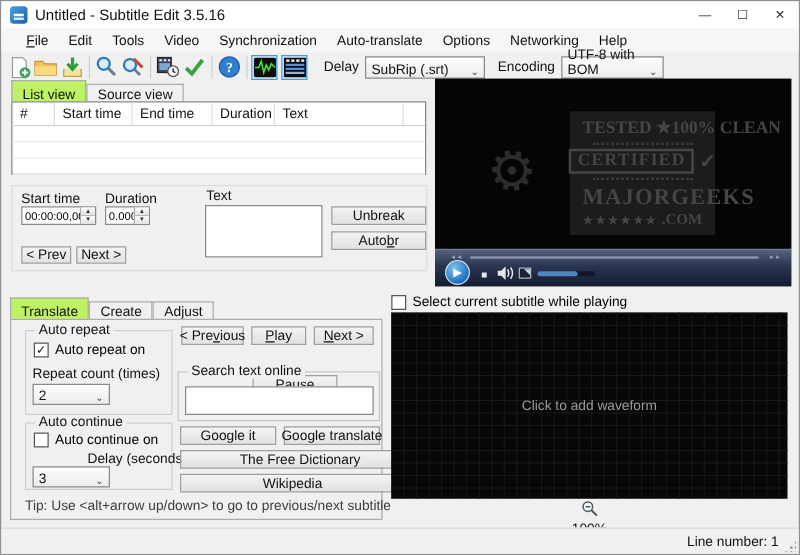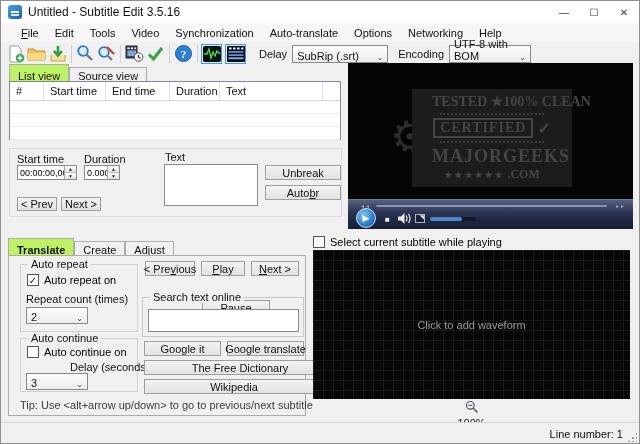--- a/index.html
+++ b/index.html
@@ -51,21 +51,21 @@
   .spin-btns { width:12px; border-left:1px solid #aaa; display:flex; flex-direction:column; }
   .spin-btns span { flex:1; font-size:5px; line-height:6px; text-align:center; color:#333; background:linear-gradient(#fdfdfd,#e3e3e3); }
   .spin-btns span:first-child { border-bottom:1px solid #bbb; }
   .btn { position:absolute; background:linear-gradient(#f3f3f3,#e2e2e2); border:1px solid #9e9e9e; font-size:11px; color:#111; display:flex; align-items:center; justify-content:center; white-space:nowrap; }
   #text-area { position:absolute; left:154px; top:15px; width:94px; height:42px; background:#fff; border:1px solid #8a8a8a; }
 
   
   #player { position:absolute; left:347px; top:62px; width:285px; height:166px; background:#000; border-right:1px solid #d0d0d0; }
   #video-area { position:absolute; left:0; top:0; width:285px; height:136px; background:#050505; overflow:hidden; }
   #stamp { position:absolute; left:64px; top:26px; width:160px; text-align:center; color:#454545; font-family:"Liberation Serif", serif; font-weight:bold; }
-  #stamp-box { background:#1c1c1c; padding:4px 20px 5px; }
+  #stamp-box { background:#1c1c1c; padding:4px 10px 5px;margin-left:44px; }
   .dots { border-top:2px dotted #3c3c3c; margin:3px 8px; }
   #stamp-line1 { font-size:14px; letter-spacing:0; white-space:nowrap; }
   #cert-row { display:flex; align-items:center; justify-content:center; gap:4px; }
   #cert-box { border:2px solid #454545; padding:0 5px; font-size:14px; letter-spacing:1px; }
   #cert-check { font-size:16px; }
   #stamp-brand { font-size:18px; letter-spacing:1px; }
   #stamp-stars { font-size:9px; letter-spacing:2px; }
   #stamp-com { font-size:12px; }
   #gear-icon { position:absolute; left:42px; top:48px; font-size:44px; color:#2c2c2c; transform:rotate(-15deg); }
   #player-bar { position:absolute; left:0; top:136px; width:285px; height:30px; background:linear-gradient(#55617d,#2a3450 45%,#141c32); border-top:1px solid #707c96; }
@@ -75,21 +75,21 @@
   #play-btn { position:absolute; left:8px; top:8px; width:20px; height:20px; border-radius:50%; background:radial-gradient(circle at 35% 30%,#7ec4f2,#1f6fc0 70%); border:1px solid #cfe2f5; color:#fff; font-size:9px; display:flex; align-items:center; justify-content:center; }
   #stop-btn { position:absolute; left:37px; top:15px; color:#e8e8e8; font-size:8px; }
   #mute-btn { position:absolute; left:50px; top:13px; }
   #fullscreen-btn { position:absolute; left:67px; top:14px; width:10px; height:9px; background:#1a2135; border:1px solid #aab4c8; }
   #fullscreen-btn::after { content:"◥"; position:absolute; right:0; top:-2px; font-size:6px; color:#cdd6e6; }
   #vol-slider { position:absolute; left:82px; top:17px; width:46px; height:4px; background:#10182a; border-radius:2px; }
   #vol-fill { width:32px; height:4px; background:#4e87c4; border-radius:2px; }
 
   
   #lower-tabs { position:absolute; left:7px; top:237px; height:18px; }
-  #lower-tabs .tab.sel { font-weight:bold; }
+  #lower-tabs .tab.sel { font-weight:normal; }
   #lower-page { position:absolute; left:7px; top:254px; width:298px; height:161px; background:#f0f0f0; border:1px solid #acacac; }
   #autorepeat-group { left:11px; top:8px; width:118px; height:68px; }
   #autocontinue-group { left:11px; top:82px; width:118px; height:54px; }
   .checkrow { position:absolute; display:flex; align-items:center; gap:5px; }
   .checkbox { width:12px; height:12px; background:#fff; border:1px solid #555; font-size:10px; line-height:11px; text-align:center; color:#111; }
   .sel-combo { position:absolute; width:62px; height:17px; }
   #search-group { left:133px; top:41px; width:162px; height:40px; border-color:#c8c8c8; }
   #search-input { position:absolute; left:5px; top:11px; width:151px; height:23px; background:#fff; border:1px solid #8a8a8a; }
   #tip-text { position:absolute; left:11px; top:143px; color:#3c3c3c; white-space:nowrap; }
 

